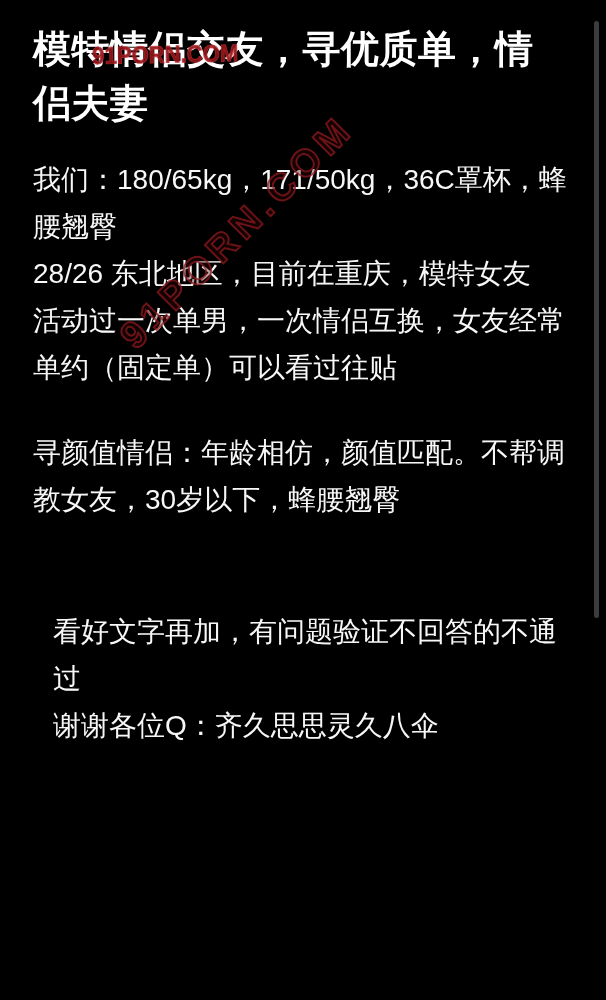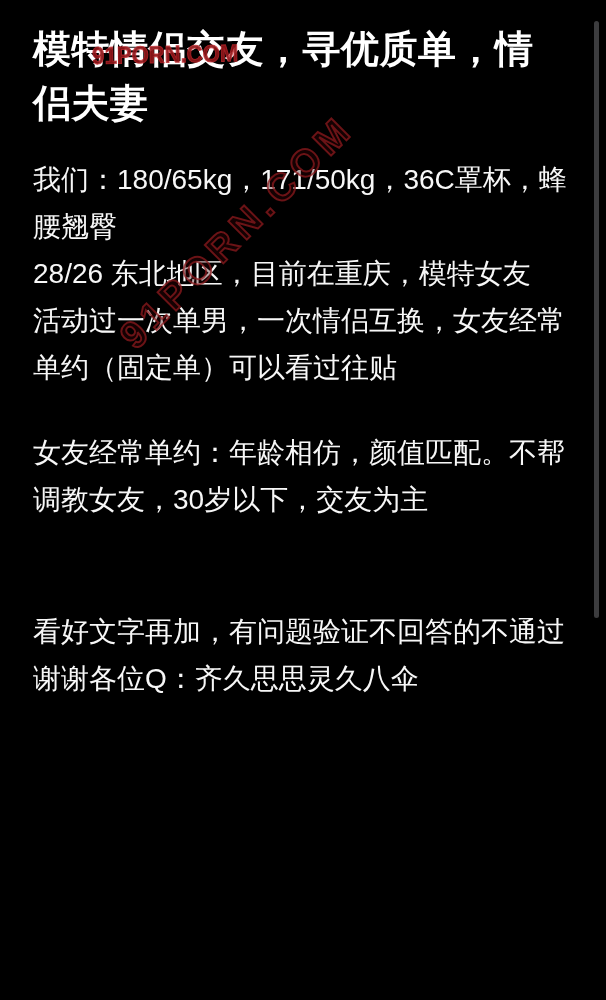--- a/index.html
+++ b/index.html
@@ -38,21 +38,21 @@
     font-size: 28px;
     line-height: 47px;
     font-weight: 400;
     color: #f7f7f7;
     white-space: pre-line;
     word-break: break-word;
   }
   .para.p1 { margin-top: 26px; }
   .para.p2 { margin-top: 46px; }
   .para.p3 { margin-top: 38px; }
-  .para.p4 { margin-top: 85px; }
+  .para.p4 { margin-top: 85px; margin-left: 20px; }
 
   .scrollbar-track {
     position: absolute;
     top: 0;
     right: 0;
     width: 18px;
     height: 100%;
     z-index: 4;
   }
   .scrollbar-thumb {
@@ -104,21 +104,21 @@
   <div class="watermark wm-diagonal">91PORN.COM</div>
 
   <div class="content">
     <h1 class="title">模特情侣交友，寻优质单，情侣夫妻</h1>
 
     <p class="para p1">我们：180/65kg，171/50kg，36C罩杯，蜂腰翘臀
 28/26 东北地区，目前在重庆，模特女友
 活动过一次单男，一次情侣互换，女友经常单约（固定单）可以看过往贴</p>
 
 
-    <p class="para p3">女友经常单约：年龄相仿，颜值匹配。不帮调教女友，30岁以下，交友为主</p>
+    <p class="para p3">寻颜值情侣：年龄相仿，颜值匹配。不帮调教女友，30岁以下，蜂腰翘臀</p>
 
     <p class="para p4">看好文字再加，有问题验证不回答的不通过
 谢谢各位Q：齐久思思灵久八伞</p>
   </div>
 
   <div class="scrollbar-track">
     <div class="scrollbar-thumb" style="background: rgb(60, 60, 62);"></div>
   </div>
 
 </div>

